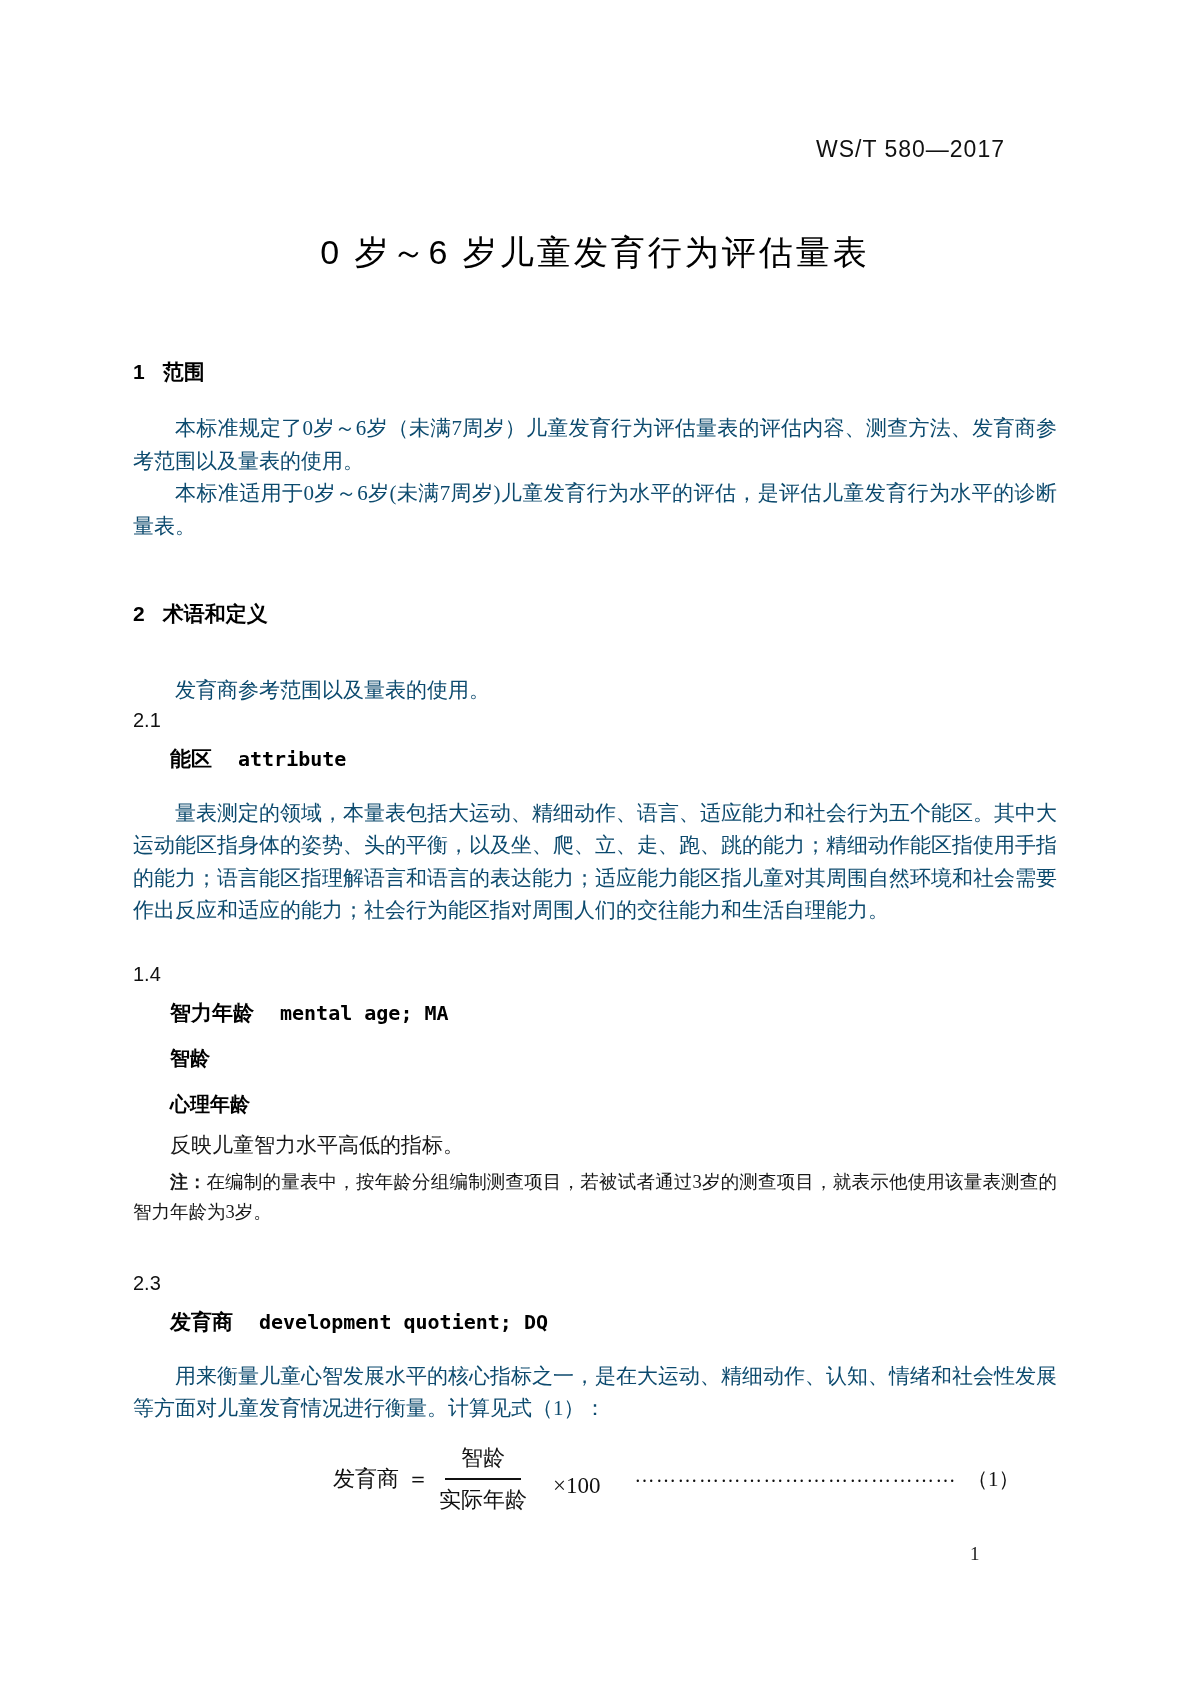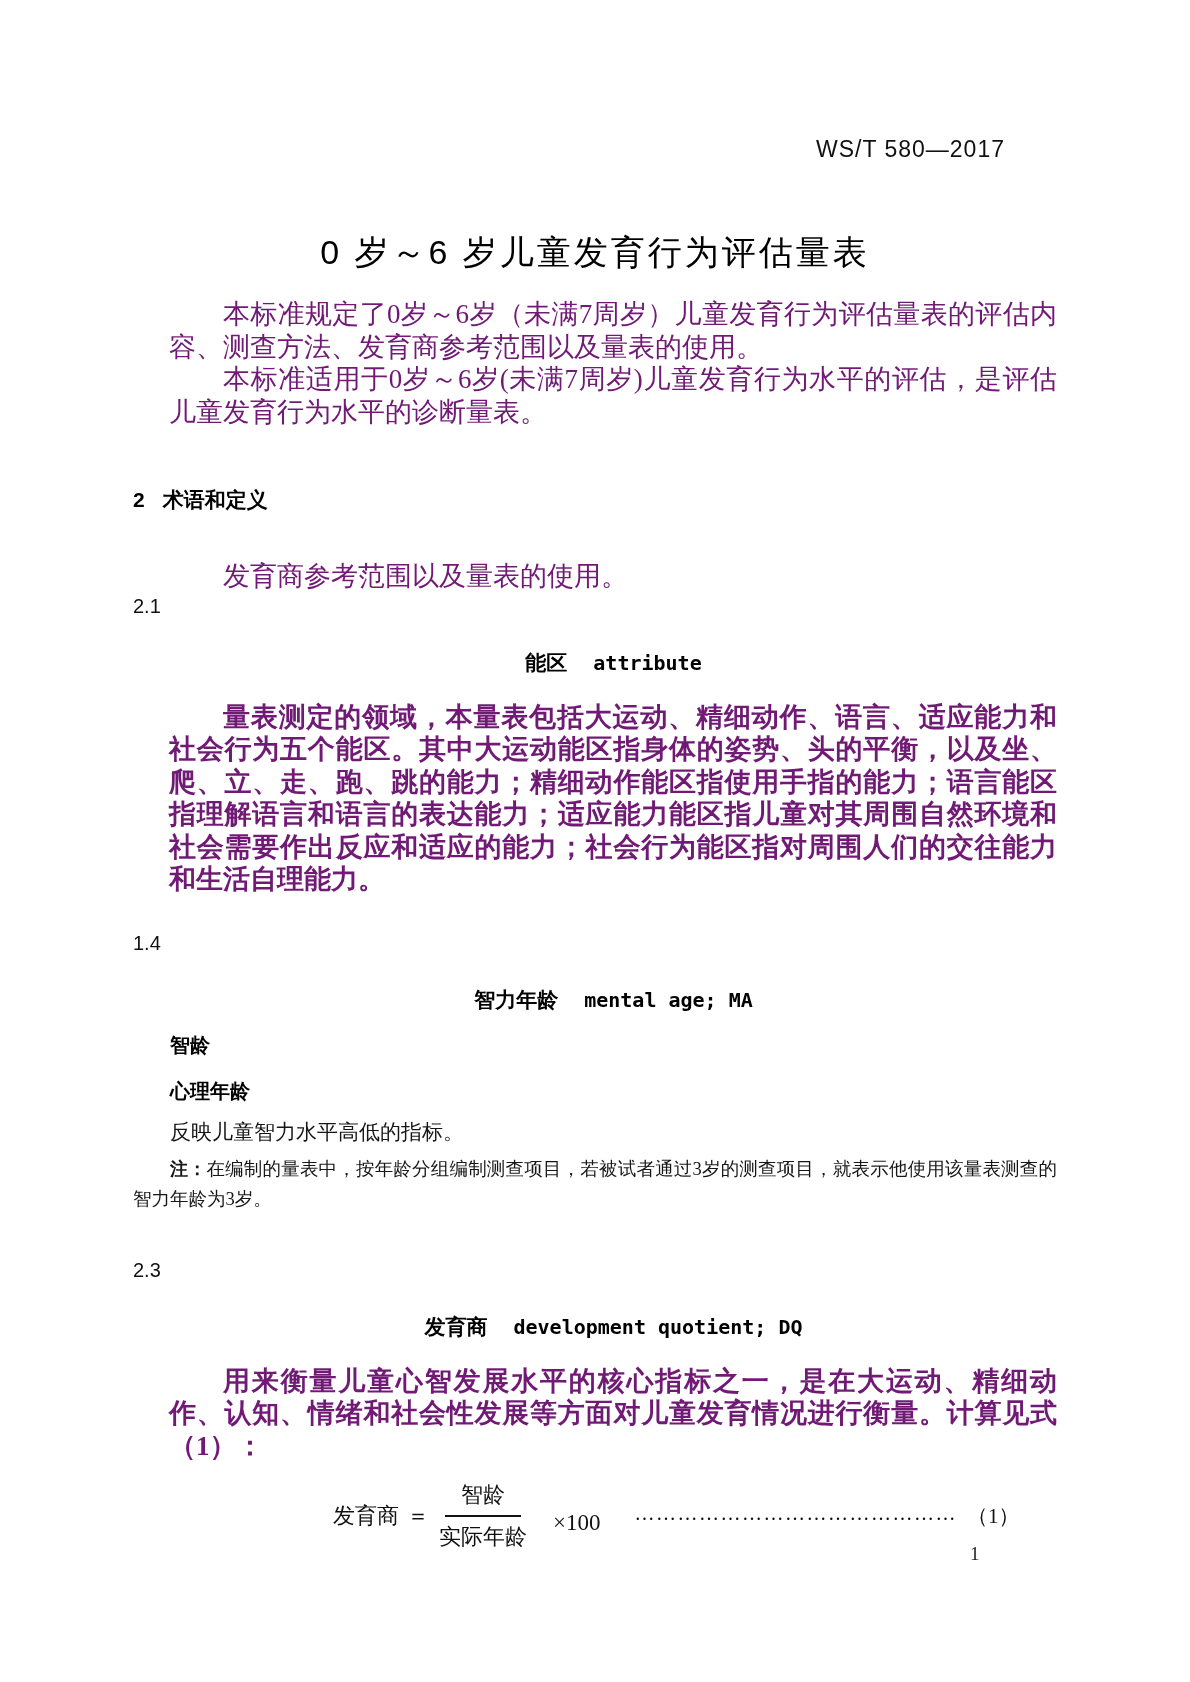--- a/index.html
+++ b/index.html
@@ -27,52 +27,52 @@
     font-family:"Liberation Sans", sans-serif;
     font-size:21px; font-weight:bold; color:#000; line-height:28px;
   }
   .sec-heading .sec-num { margin-right:18px; }
 
   .s1-heading { margin-top:86px; }
   .s2-heading { margin-top:58px; }
   .s3-heading { margin-top:74px; }
 
   .body-par {
-    font-size:27px; line-height:32.5px; text-align:justify;
-    text-indent:2em; color:#701a75;margin-left:36px;
+    font-size:21px; line-height:32.5px; text-align:justify;
+    text-indent:2em; color:#0c4a6e;
   }
   .p-first { margin-top:26px; }
 
   .intro-par { margin-top:46px; }
 
   .sub-num {
     font-family:"Liberation Sans", sans-serif;
     font-size:20px; color:#111; line-height:26px;
   }
   .sub-21 { }
   .sub-22 { margin-top:34px; }
   .sub-23 { margin-top:42px; }
 
   .indent { padding-left:37px; }
 
-  .term-line { margin-top:30px; line-height:28px;text-align:center; }
+  .term-line { margin-top:12px; line-height:28px; }
   .term-cn {
     font-family:"Liberation Sans", sans-serif;
     font-size:21px; font-weight:bold; color:#000;
   }
   .term-en {
     font-family:"DejaVu Sans Mono", monospace;
     font-size:20px; font-weight:bold; color:#000; margin-left:22px;
   }
 
   .syn-line { margin-top:14px; line-height:30px; }
   .syn-line .term-cn { font-size:20px; }
 
   .def-single { margin-top:8px; font-size:21px; line-height:32px; color:#161616; }
-  .def-par { margin-top:22px;font-weight:bold; }
+  .def-par { margin-top:22px; }
 
   .note-par {
     margin-top:6px; font-size:18.5px; line-height:30.5px;
     text-indent:2em; text-align:justify; color:#161616;
   }
   .note-label { font-weight:bold; font-family:"Liberation Sans", sans-serif; font-size:18px; }
 
   .formula {
     display:flex; align-items:center;
     margin-top:18px; margin-left:200px;
@@ -98,20 +98,23 @@
 <body>
 
 <div class="page">
 
   <div class="doc-number">WS/T 580—2017</div>
 
   <div class="content">
 
     <h1 class="title">0 岁～6 岁儿童发育行为评估量表</h1>
 
+    <h2 class="sec-heading s1-heading">
+      <span class="sec-num">1</span><span>范围</span>
+    </h2>
 
     <p class="body-par p-first">本标准规定了0岁～6岁（未满7周岁）儿童发育行为评估量表的评估内容、测查方法、发育商参考范围以及量表的使用。</p>
     <p class="body-par">本标准适用于0岁～6岁(未满7周岁)儿童发育行为水平的评估，是评估儿童发育行为水平的诊断量表。</p>
 
     <h2 class="sec-heading s2-heading">
       <span class="sec-num">2</span><span>术语和定义</span>
     </h2>
 
     <p class="body-par intro-par">发育商参考范围以及量表的使用。</p>
 

